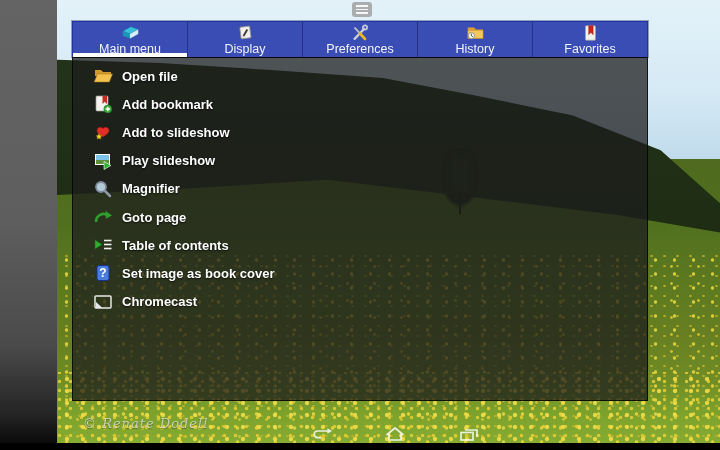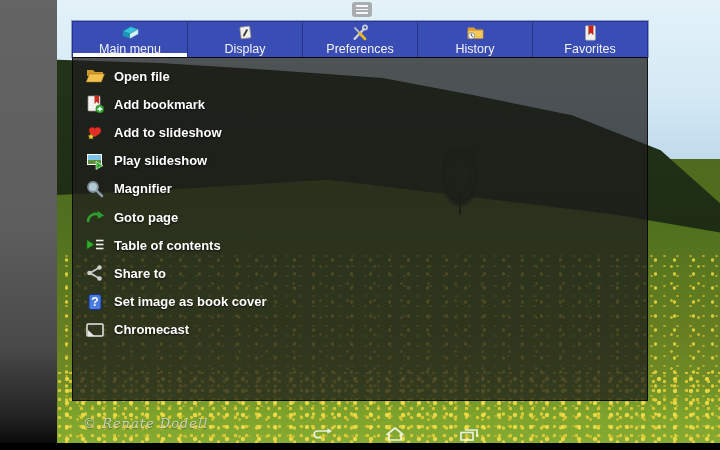--- a/index.html
+++ b/index.html
@@ -52,21 +52,21 @@
   .tab + .tab{border-left:1px solid rgba(15,22,90,.5);}
   .tab .t-icon{height:18px;display:flex;align-items:center;}
   .tab .t-label{font-size:12.5px;color:#f2f3fb;margin-top:0;line-height:14px;}
   .tab .underline{position:absolute;left:0;right:0;bottom:0;height:4px;background:#fff;display:none;}
   .tab.selected .underline{display:block;}
 
   
   .menu-panel{position:absolute;left:15px;top:57px;width:576px;height:344px;
        background:rgba(28,28,28,.74);border:1px solid rgba(0,0,0,.75);border-top:1px solid rgba(0,0,0,.9);
        padding-top:4px;}
-  .menu-item{height:28.2px;display:flex;align-items:center;padding-left:11px;cursor:pointer;}
+  .menu-item{height:28.2px;display:flex;align-items:center;padding-left:19px;cursor:pointer;}
   .mi-icon{width:21px;height:20px;display:flex;align-items:center;justify-content:center;margin-right:9px;}
   .mi-label{font-size:13px;font-weight:bold;color:#fff;text-shadow:0 1px 2px rgba(0,0,0,.8);}
 
   
   .watermark{position:absolute;left:26px;top:416px;font-family:"DejaVu Serif",serif;
        font-style:italic;font-size:13px;letter-spacing:1px;color:rgba(232,232,226,.78);
        text-shadow:0 1px 1px rgba(40,60,20,.6);}
 
   
   .navbar{position:absolute;left:0;top:424px;width:100%;height:19px;display:flex;
@@ -233,34 +233,20 @@
             <g stroke="#f0f0f0" stroke-width="1.6">
               <line x1="11" y1="5.5" x2="18.5" y2="5.5"></line>
               <line x1="11" y1="9.5" x2="18.5" y2="9.5"></line>
               <line x1="11" y1="13.5" x2="18.5" y2="13.5"></line>
             </g>
           </svg>
           </span>
         <span class="mi-label">Table of contents</span>
       </div>
 
-      <div class="menu-item">
-        <span class="mi-icon">
-          <svg width="20" height="20" viewBox="0 0 20 20">
-            <g stroke="#cfcfcf" stroke-width="1.6">
-              <line x1="5" y1="10" x2="14.5" y2="4.5"></line>
-              <line x1="5" y1="10" x2="14.5" y2="15.5"></line>
-            </g>
-            <circle cx="14.5" cy="4.5" r="2.3" fill="#cfcfcf"></circle>
-            <circle cx="14.5" cy="15.5" r="2.3" fill="#cfcfcf"></circle>
-            <circle cx="4.5" cy="10" r="2.3" fill="#cfcfcf"></circle>
-          </svg>
-          </span>
-        <span class="mi-label">Share to</span>
-      </div>
 
       <div class="menu-item">
         <span class="mi-icon">
           <svg width="20" height="20" viewBox="0 0 20 20">
             <rect x="4" y="2.5" width="12" height="15" rx="2" fill="#4a7ce0" stroke="#16348e" stroke-width="1"></rect>
             <text x="10" y="14.2" font-size="12" font-weight="bold" fill="#fff" text-anchor="middle" font-family="Liberation Sans,sans-serif">?</text>
           </svg>
           </span>
         <span class="mi-label">Set image as book cover</span>
       </div>

